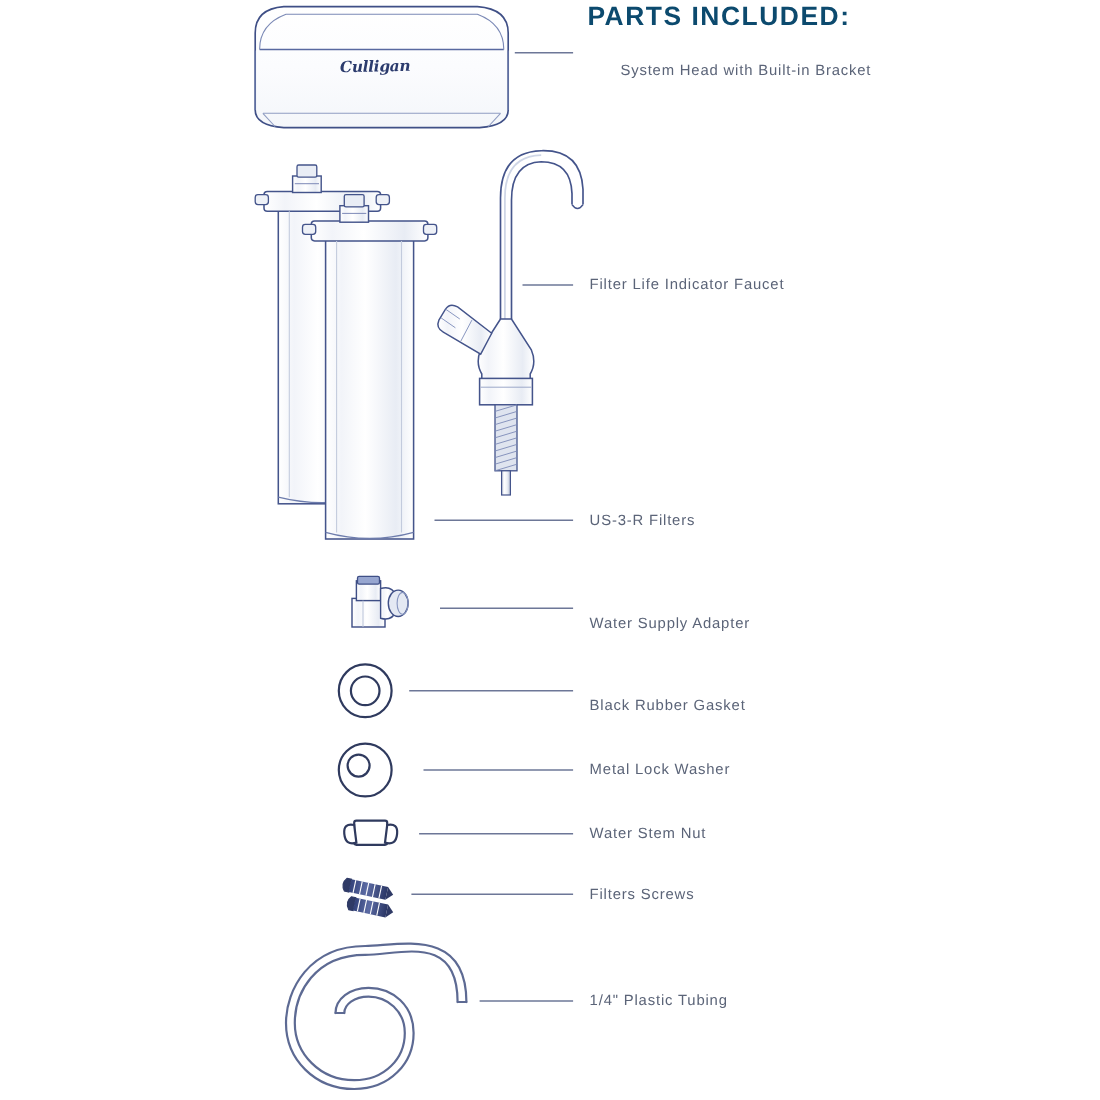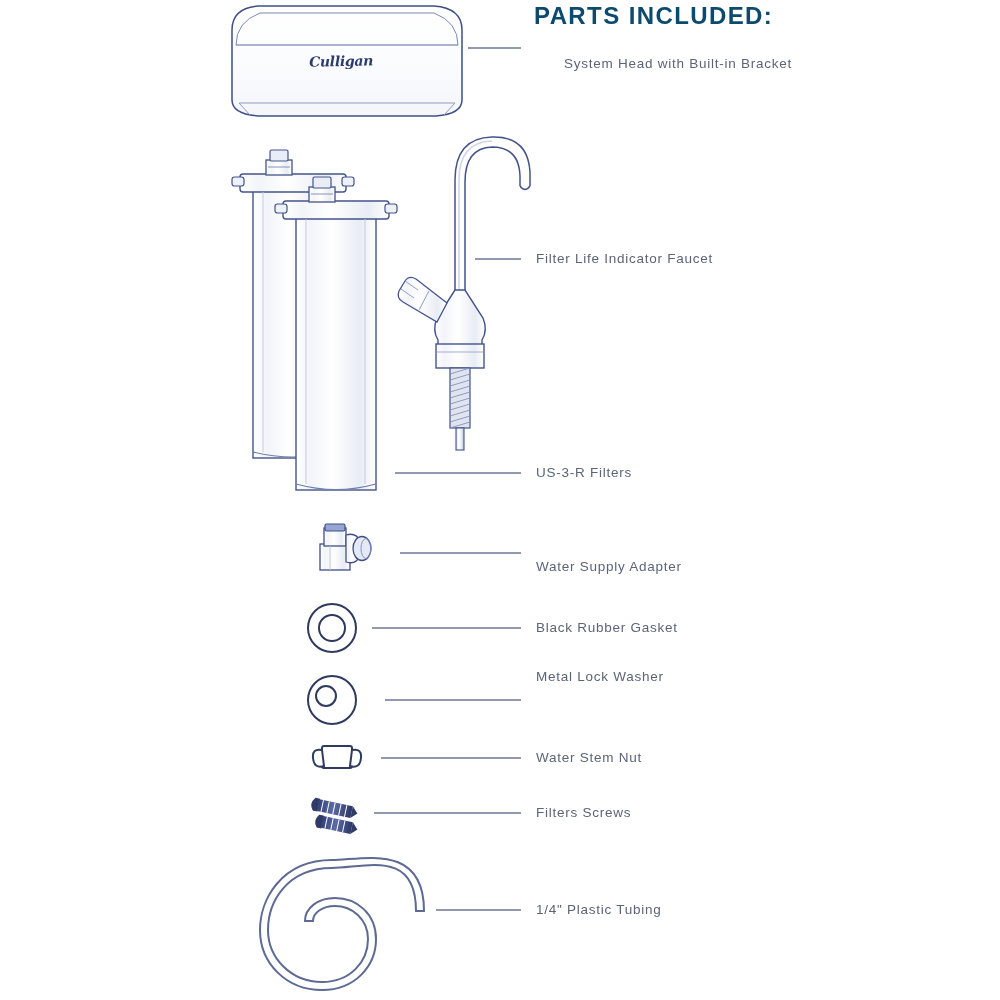--- a/index.html
+++ b/index.html
@@ -239,20 +239,20 @@
 
   <div class="logo">Culligan</div>
 
   <div class="heading">PARTS INCLUDED:</div>
 
   <div id="labels">
       <div class="plabel" style="left: 536px; top: 56px; margin-left: 28px;">System Head with Built-in Bracket</div>
       <div class="plabel" style="left: 536px; top: 251px; text-align: right;">Filter Life Indicator Faucet</div>
       <div class="plabel" style="left: 536px; top: 465px;">US-3-R Filters</div>
       <div class="plabel" style="left: 536px; top: 521px; margin-top: 38px;">Water Supply Adapter</div>
-      <div class="plabel" style="left: 536px; top: 620px;">Black Rubber Gasket</div>
-      <div class="plabel" style="left: 536px; top: 669px;">Metal Lock Washer</div>
+      <div class="plabel" style="left: 536px; top: 633px;">Black Rubber Gasket</div>
+      <div class="plabel" style="left: 536px; top: 692px;">Metal Lock Washer</div>
       <div class="plabel" style="left: 536px; top: 750px;">Water Stem Nut</div>
       <div class="plabel" style="left: 536px; top: 805px;">Filters Screws</div>
       <div class="plabel" style="left: 536px; top: 902px;">1/4" Plastic Tubing</div>
     </div>
 
 </div>
 
 </body></html>

